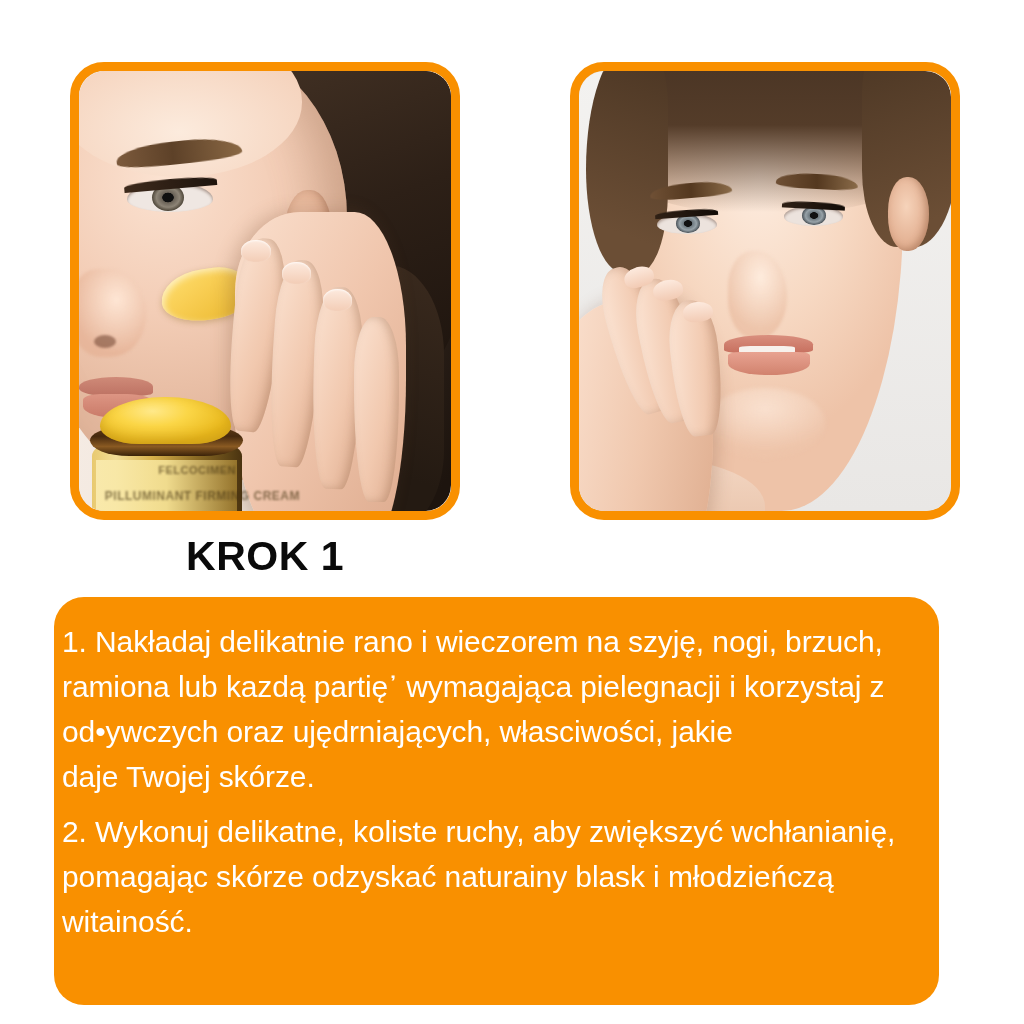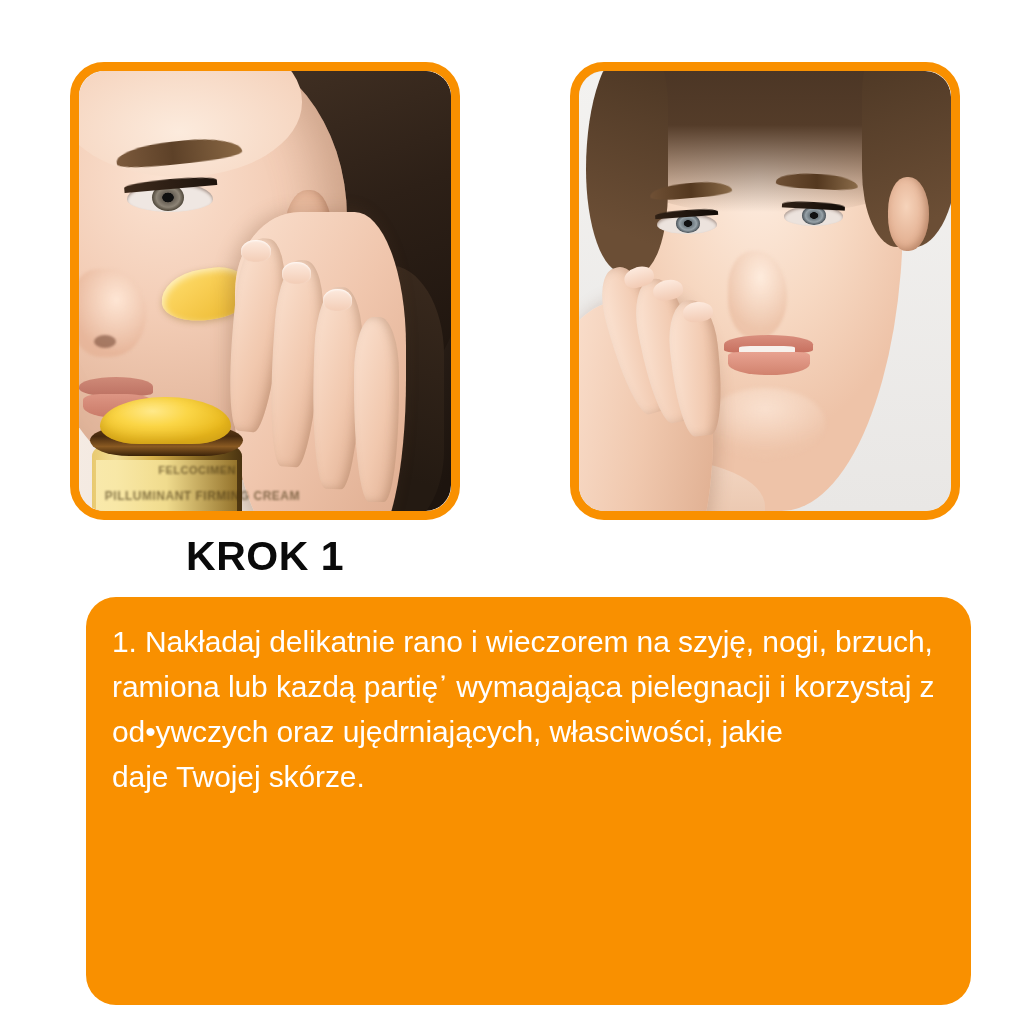--- a/index.html
+++ b/index.html
@@ -334,27 +334,27 @@
     font-size: 41px;
     letter-spacing: .5px;
     color: #0a0a0a;
   }
   #caption-step1 { left: 70px; }
   #caption-step2 { left: 570px; }
 
   
   #instructions-panel {
     position: absolute;
-    left: 86px;
+    left: 54px;
     top: 597px;
     width: 885px;
     height: 408px;
     background: #F99000;
     border-radius: 30px;
-    padding: 22px 26px 18px 26px;
+    padding: 22px 26px 18px 8px;
   }
   .instruction-para {
     color: #ffffff;
     font-family: "Liberation Sans", sans-serif;
     font-size: 30px;
     line-height: 45px;
     font-weight: 400;
     letter-spacing: -.1px;
     white-space: pre-line;
   }
@@ -433,15 +433,16 @@
       <div class="p2-nail" id="p2-pn2"></div>
       <div class="p2-nail" id="p2-pn3"></div>
     </div>
   </div>
 
   <div class="step-caption" id="caption-step1">KROK 1</div>
 
   <div id="instructions-panel">
     <p class="instruction-para" id="instruction-1">1. Nakładaj delikatnie rano i wieczorem na szyję, nogi, brzuch, ramiona lub kazdą partię᾽ wymagająca pielegnacji i korzystaj z od•ywczych oraz ujędrniających, własciwości, jakie
 daje Twojej skórze.</p>
+    <p class="instruction-para" id="instruction-2">2. Wykonuj delikatne, koliste ruchy, aby zwiększyć wchłanianię, pomagając skórze odzyskać naturainy blask i młodzieńczą witainość.</p>
   </div>
 
 </div>
 
 </body></html>

